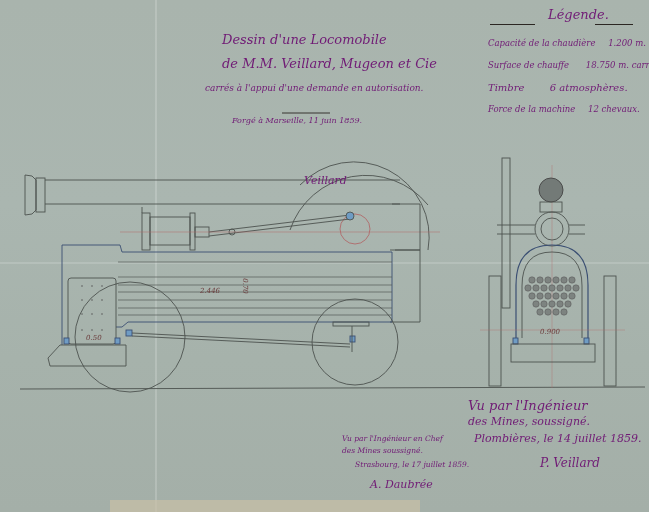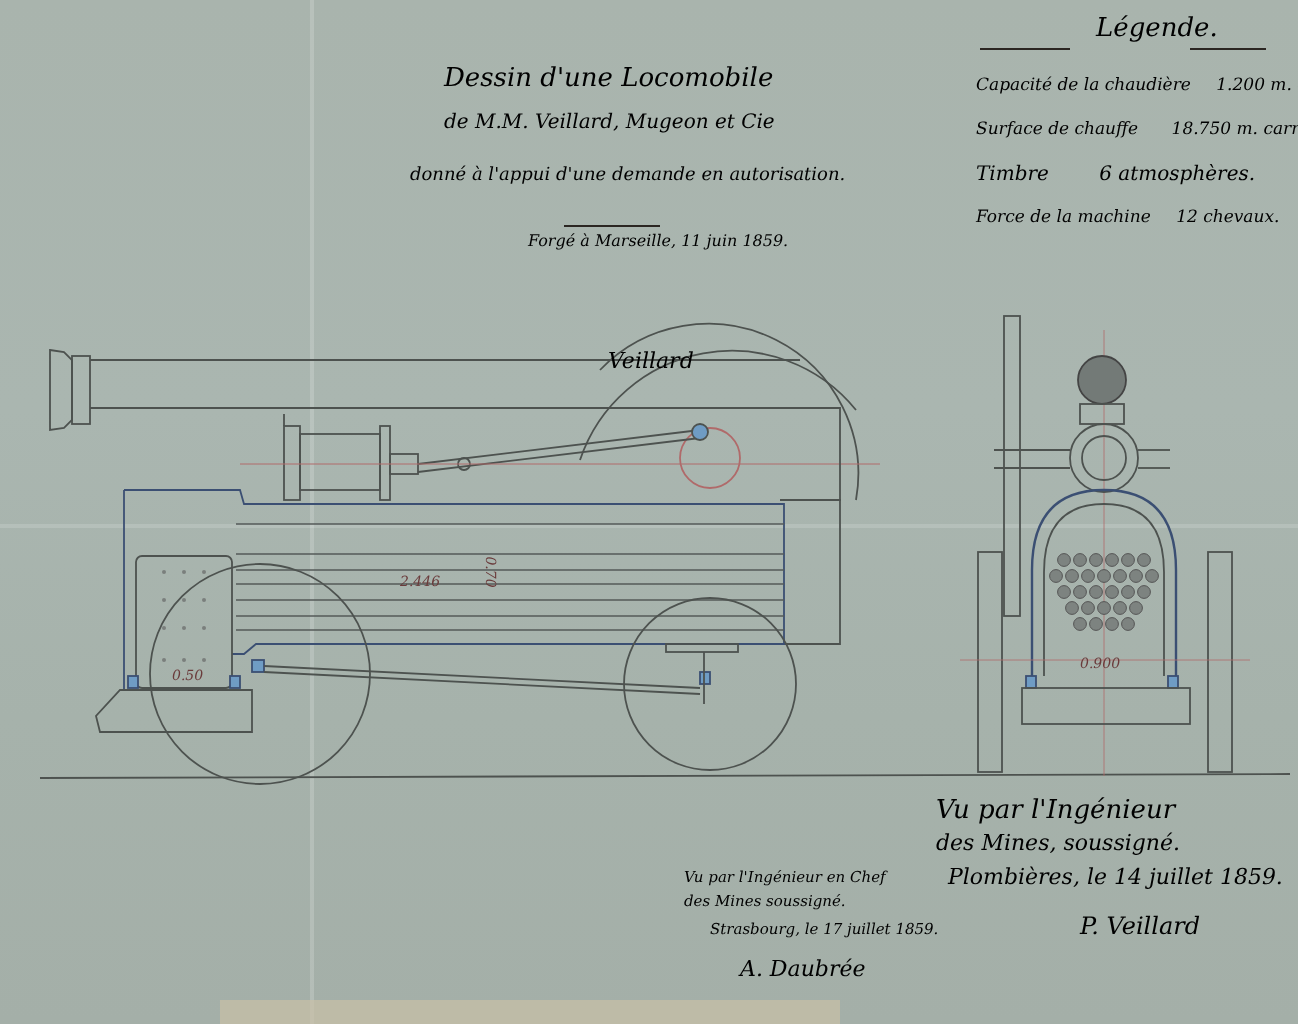--- a/index.html
+++ b/index.html
@@ -1,25 +1,25 @@
 <!DOCTYPE html>
 <html><head>
 <meta charset="utf-8">
 <style>
   html,body{margin:0;padding:0;}
   body{width:649px;height:512px;overflow:hidden;background:#a7b3ad;position:relative;font-family:"DejaVu Serif",serif;}
   .paper{position:absolute;left:0;top:0;width:649px;height:512px;
     background:linear-gradient(180deg,#a9b4ad 0%,#aab6b0 40%,#a6b2ab 70%,#a4afa8 100%);}
   .fold-v{position:absolute;left:155px;top:0;width:2px;height:512px;background:rgba(255,255,255,0.18);}
   .fold-h{position:absolute;left:0;top:262px;width:649px;height:2px;background:rgba(255,255,255,0.15);}
-  .hand{position:absolute;color:#000000;font-style:italic;white-space:nowrap;font-family:"DejaVu Serif",serif;}
+  .hand{position:absolute;color:#701a75;font-style:italic;white-space:nowrap;font-family:"DejaVu Serif",serif;}
   .title1{left:222px;top:32px;font-size:13px;}
-  .title2{left:222px;top:56px;font-size:10px;}
+  .title2{left:222px;top:56px;font-size:13px;}
   .title3{left:205px;top:83px;font-size:9px;}
-  .forge{left:232px;top:116px;font-size:8px;margin-left:32px;}
+  .forge{left:232px;top:116px;font-size:8px;}
   .sig1{left:300px;top:124px;font-size:11px;}
   .legend-title{left:548px;top:7px;font-size:13px;}
   .legend-line{position:absolute;height:1px;background:#2b2622;}
   .leg{left:488px;font-size:8.5px;}
   .vu1{left:468px;top:398px;font-size:13px;}
   .vu2{left:468px;top:415px;font-size:11px;}
   .vu3{left:474px;top:432px;font-size:11px;}
   .sig2{left:540px;top:456px;font-size:12px;}
   .vu4{left:342px;top:434px;font-size:7.5px;text-align:center;}
   .vu5{left:342px;top:446px;font-size:7.5px;}
@@ -169,21 +169,21 @@
         <circle cx="556" cy="312" r="3.2"></circle>
         <circle cx="564" cy="312" r="3.2"></circle>
     </g>
 
     <line x1="282" y1="113" x2="330" y2="113" stroke="#2b2622"></line>
   </g>
 </svg>
 
 <div class="hand title1">Dessin d'une Locomobile</div>
 <div class="hand title2">de M.M. Veillard, Mugeon et Cie</div>
-<div class="hand title3">donné à l'appui d'une demande en autorisation.</div>
+<div class="hand title3">carrés à l'appui d'une demande en autorisation.</div>
 <div class="hand forge">Forgé à Marseille, 11 juin 1859.</div>
 <div class="hand sig1" style="top:126px;left:304px;margin-top:48px;">Veillard</div>
 
 <div class="legend-line" style="left:490px;top:24px;width:45px;"></div>
 <div class="legend-line" style="left:595px;top:24px;width:38px;"></div>
 <div class="hand legend-title">Légende.</div>
 
 <div class="hand leg" style="top:38px;">
   <span>Capacité de la chaudière</span>
   <span style="margin-left:10px;">1.200 m. cubes.</span>

